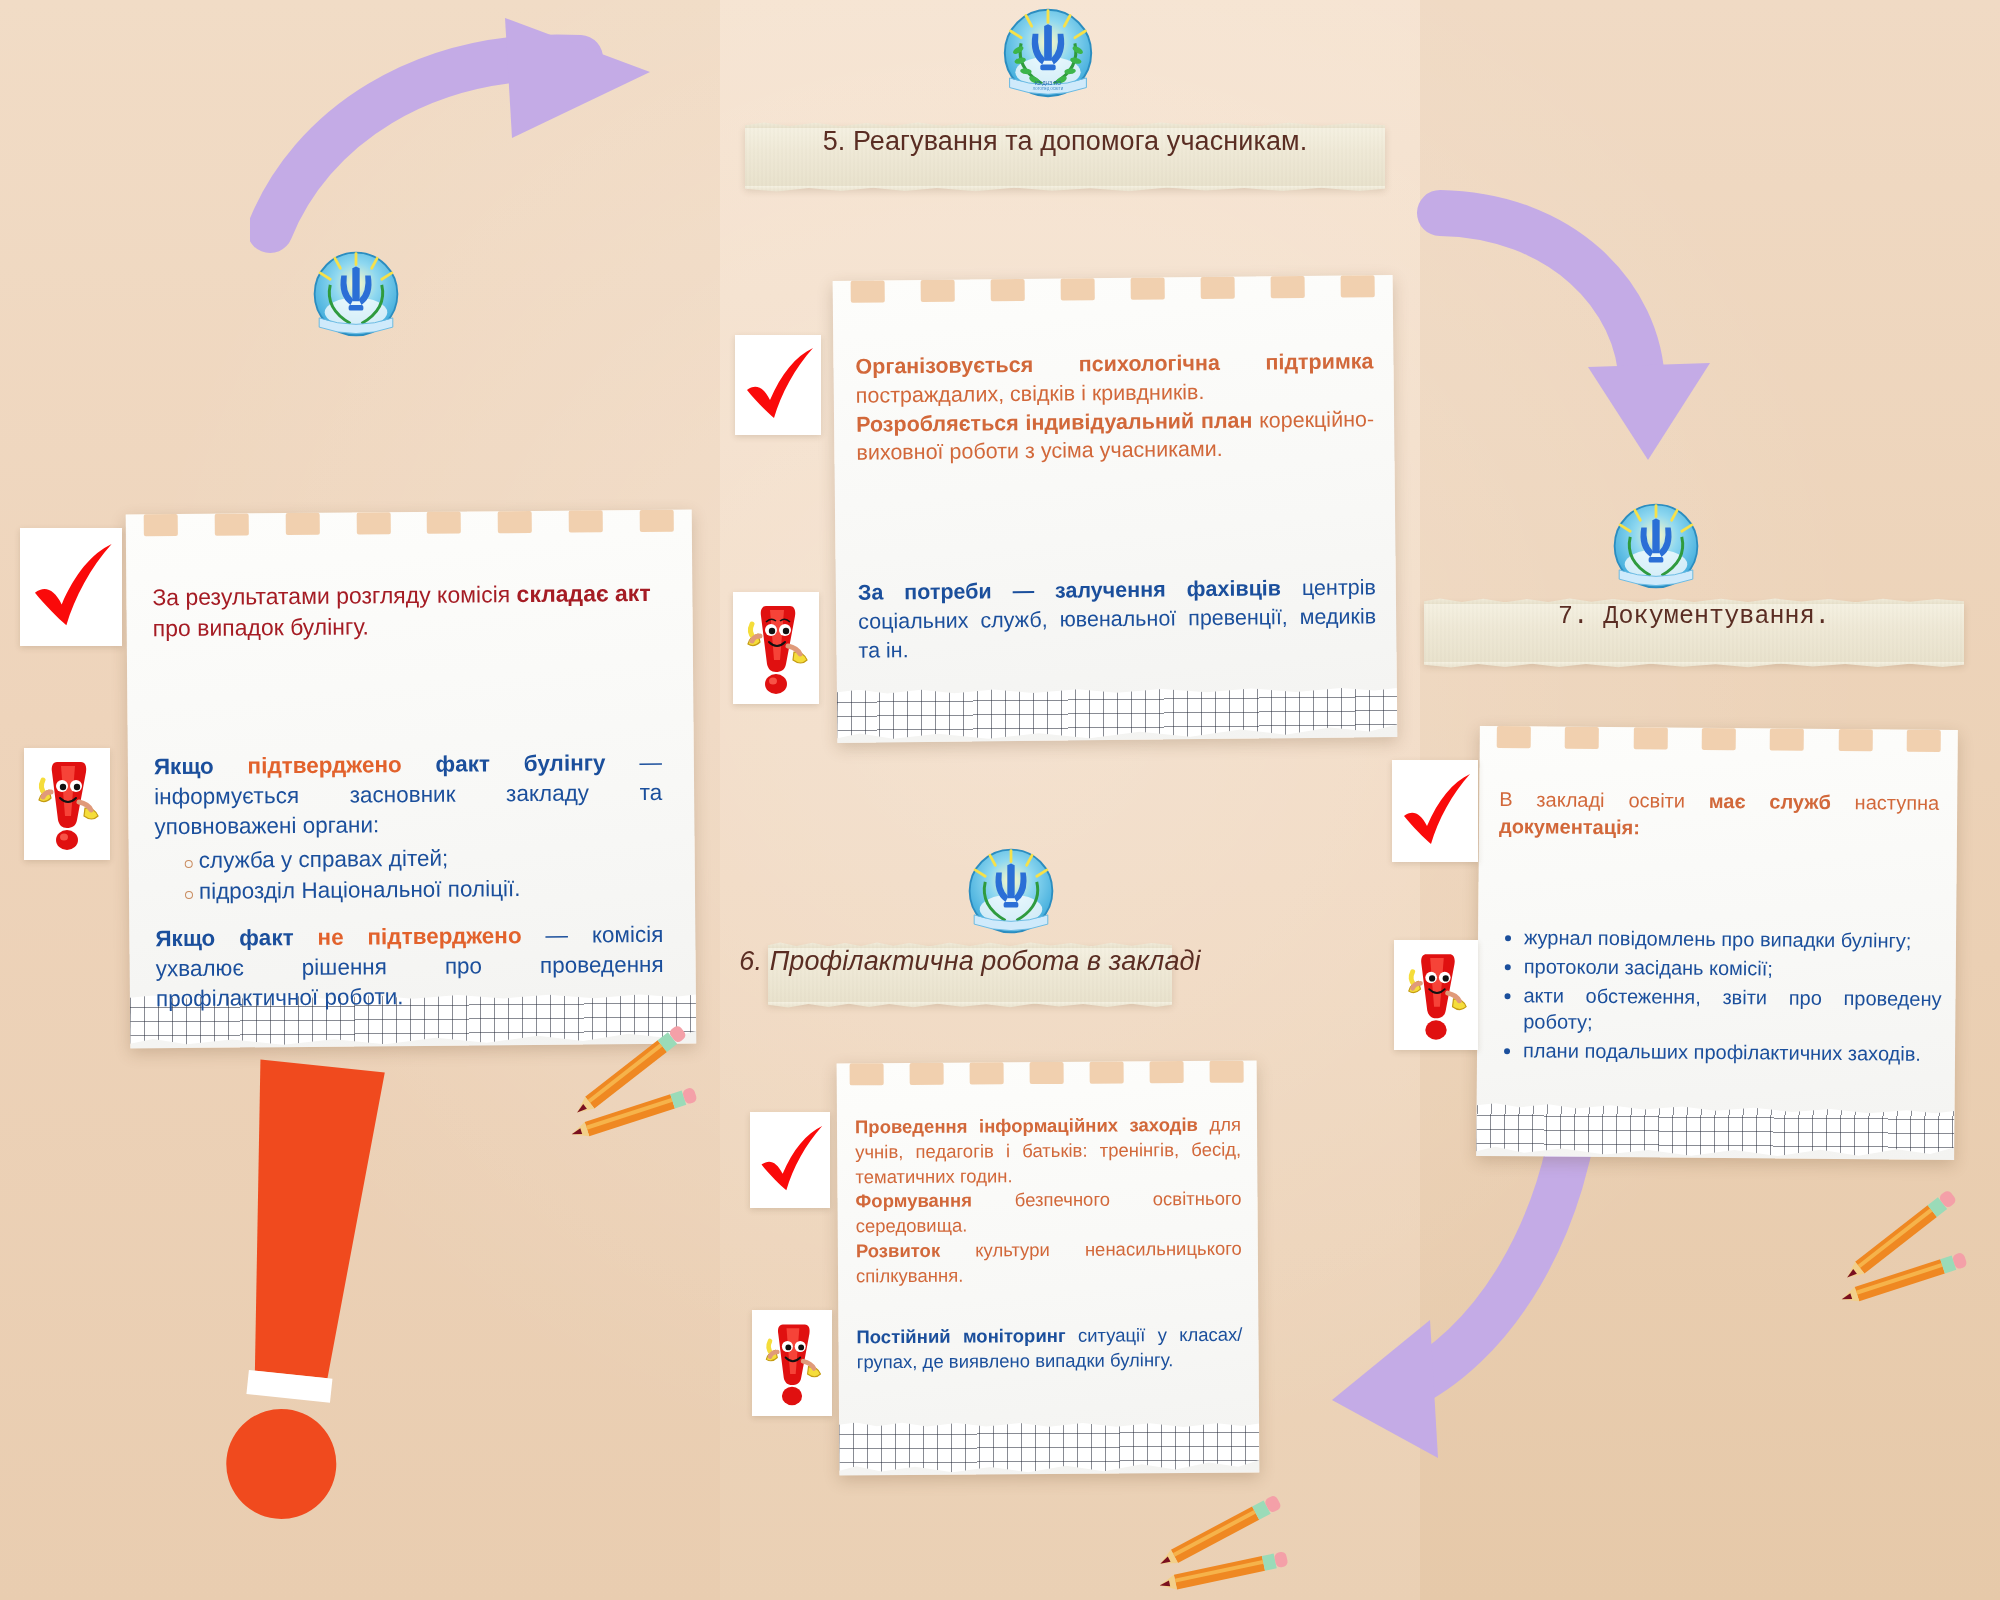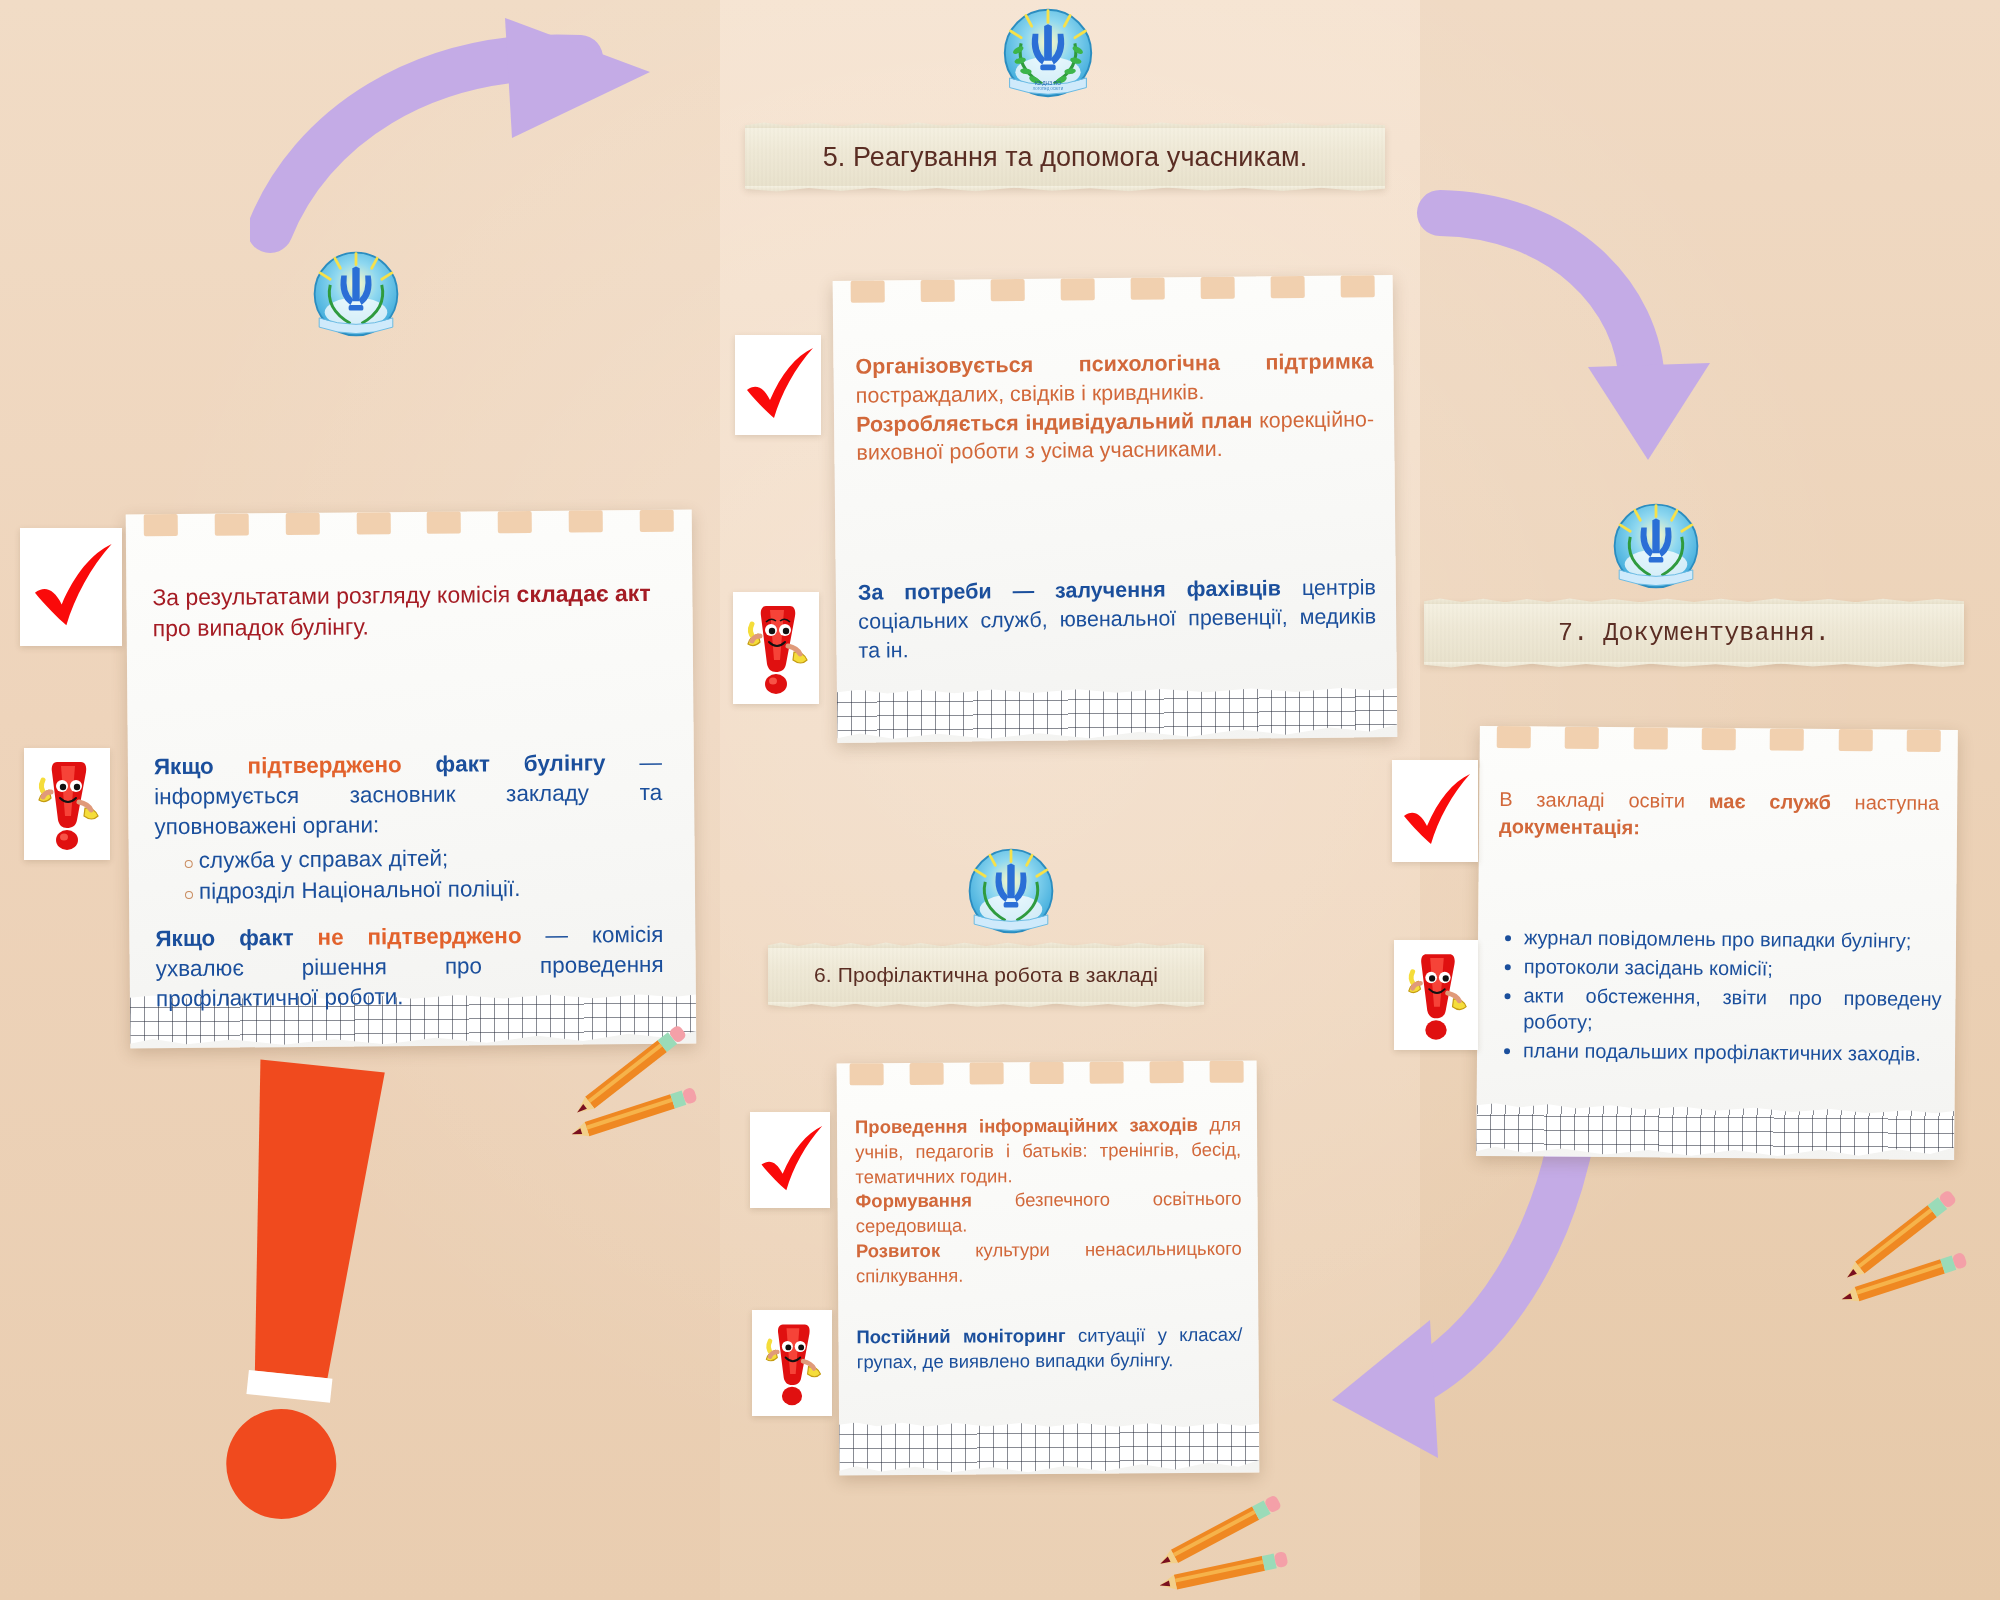--- a/index.html
+++ b/index.html
@@ -18,21 +18,21 @@
   .bg-col.right{left:1420px;right:0;background:linear-gradient(180deg,#f0dac4 0%,#ebd0b4 60%,#e6c9a9 100%);}
   .bg-vig{position:absolute;inset:0;background:radial-gradient(ellipse at 50% 42%,rgba(255,255,255,.22),rgba(255,255,255,0) 62%);}
 
   
   .tape{
     position:absolute;
     background:
       repeating-linear-gradient(90deg,rgba(0,0,0,.012) 0 2px,rgba(255,255,255,.02) 2px 4px),
       linear-gradient(180deg,#f5f1e2 0%,#efe9d6 40%,#e8e1cb 100%);
     box-shadow:0 3px 7px rgba(90,60,30,.16);
-    display:flex;align-items:center;justify-content:center;
+    display:flex;justify-content:center;
     color:#5a2d23;
     font-size:27px;
     letter-spacing:.1px;
     white-space:nowrap;
   }
   .tape::before,.tape::after{
     content:"";position:absolute;left:0;right:0;height:7px;
     background:inherit;
   }
   .tape::before{top:-5px;
@@ -223,21 +223,21 @@
 
   <div class="tape" style="left:745px;top:126px;width:640px;height:62px;">
     <span>5. Реагування та допомога учасникам.</span>
   </div>
 
 
   <div class="tape" style="left:1424px;top:602px;width:540px;height:62px;font-size:25px;font-family:Liberation Mono, monospace;">
     <span>7. Документування.</span>
   </div>
 
-  <div class="tape" style="left:768px;top:946px;width:436px;height:58px;font-size:21px;">
+  <div class="tape" style="left:768px;top:946px;width:404px;height:58px;font-size:27px;font-style:italic;">
     <span>6. Профілактична робота в закладі</span>
   </div>
 
   <div class="note" style="left:835px;top:278px;width:560px;height:462px;transform:rotate(-0.6deg);">
     <div class="perf">
       <i></i>
         <i></i>
         <i></i>
         <i></i>
         <i></i>

